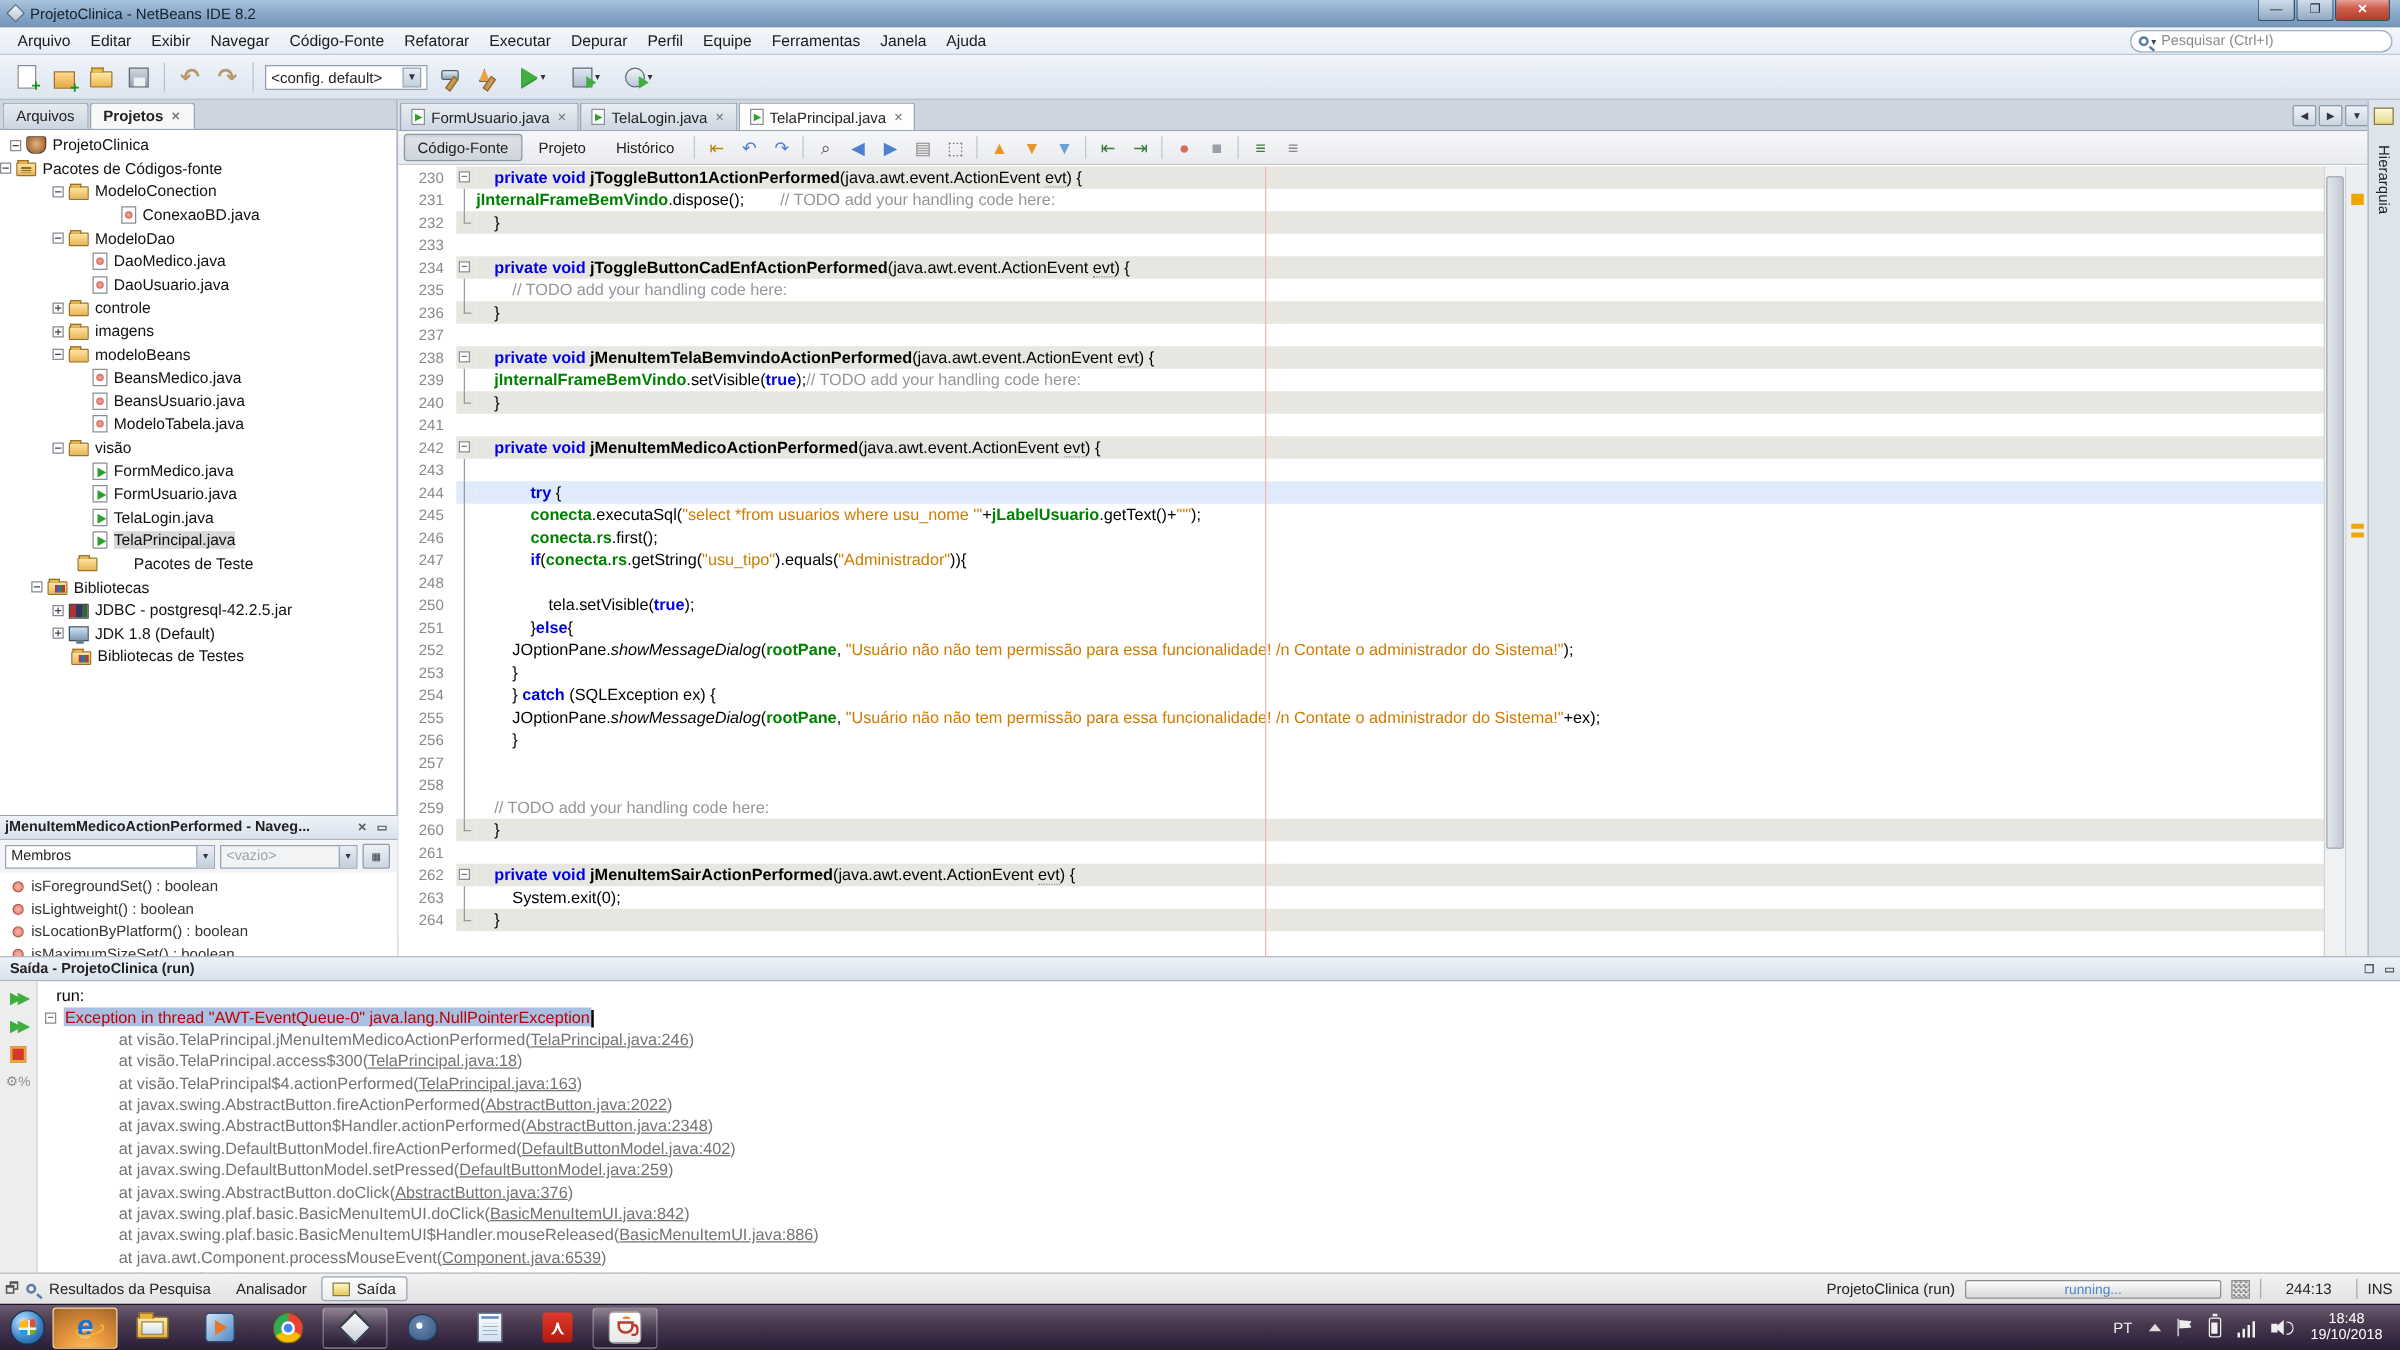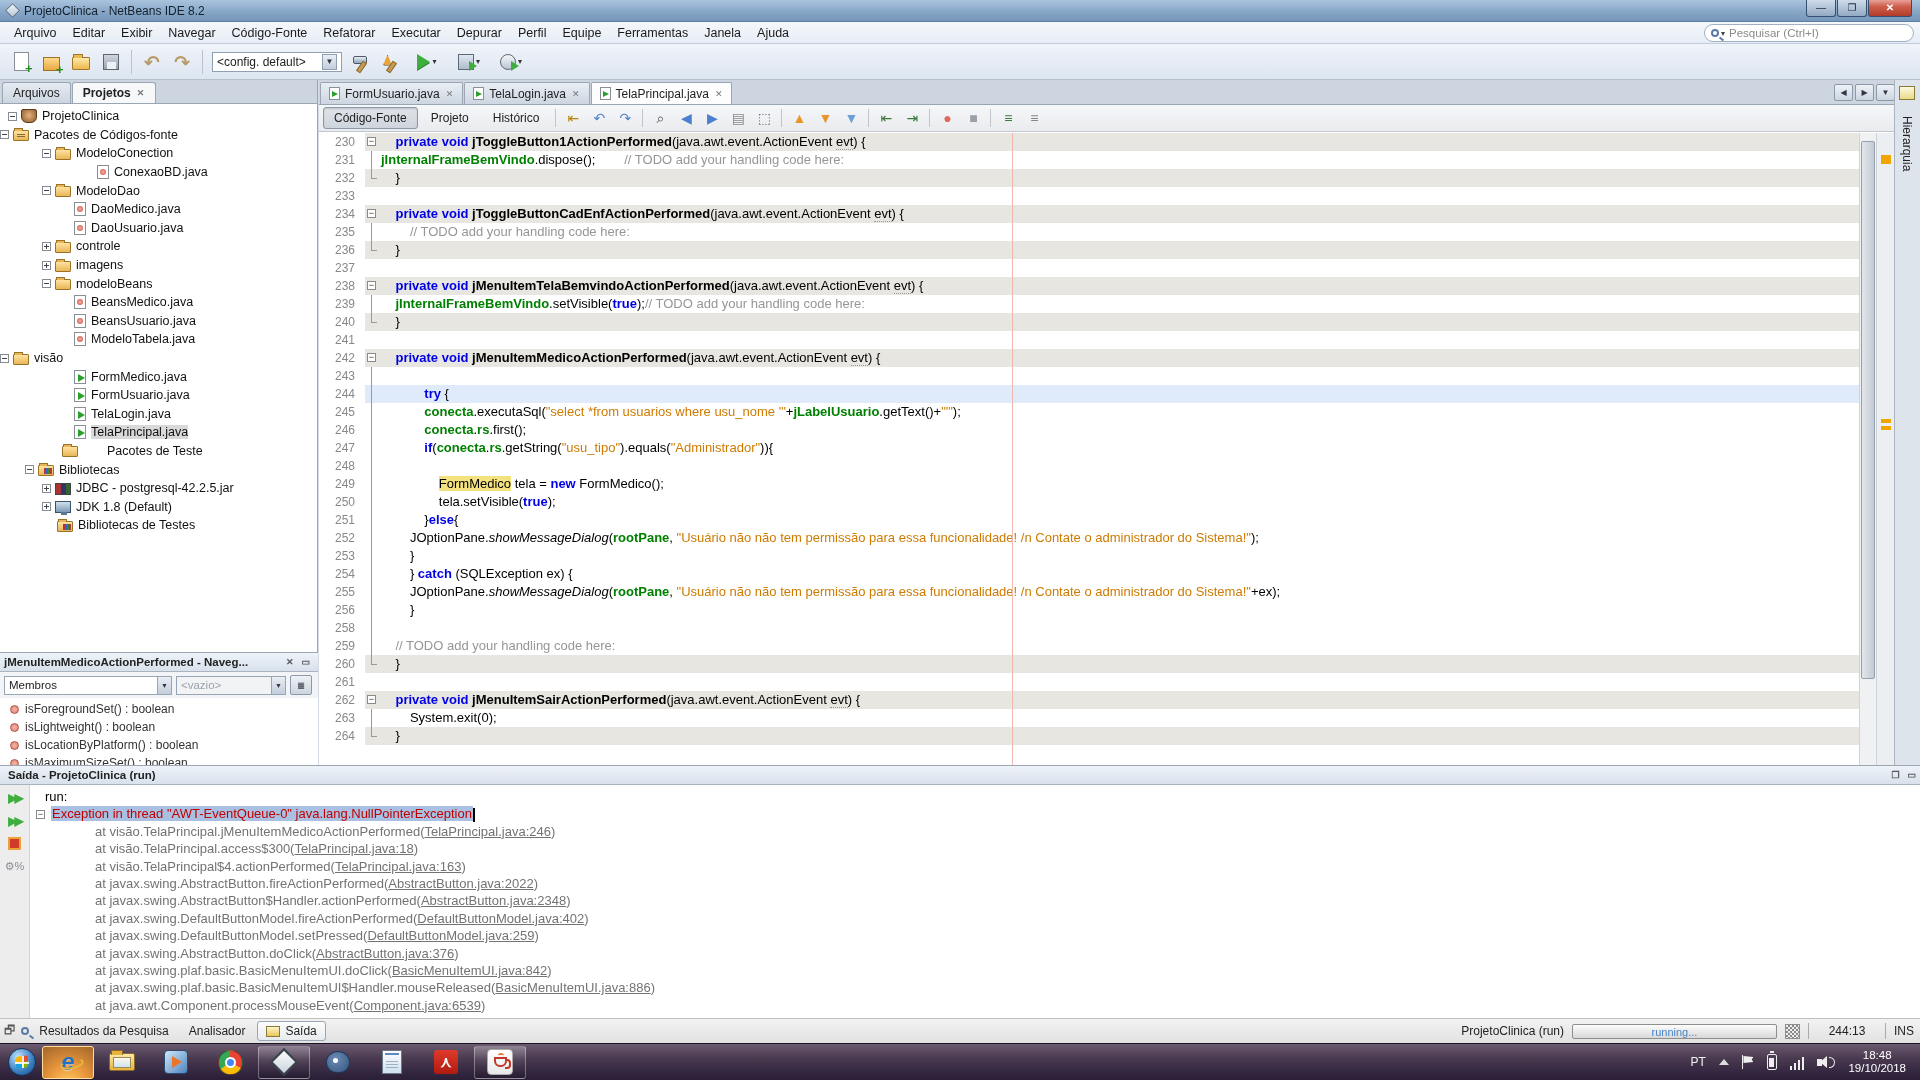--- a/index.html
+++ b/index.html
@@ -362,21 +362,21 @@
       <div class="trow" style="padding-left: 59px;">
         <span class="texp none"></span>
         <span class="tico ti-class"></span>
         <span class="tlabel">BeansUsuario.java</span>
       </div>
       <div class="trow" style="padding-left: 59px;">
         <span class="texp none"></span>
         <span class="tico ti-class"></span>
         <span class="tlabel">ModeloTabela.java</span>
       </div>
-      <div class="trow" style="">
+      <div class="trow" style="padding-left: 42px;">
         <span class="texp "></span>
         <span class="tico ti-package"></span>
         <span class="tlabel">visão</span>
       </div>
       <div class="trow" style="padding-left: 59px;">
         <span class="texp none"></span>
         <span class="tico ti-form"></span>
         <span class="tlabel">FormMedico.java</span>
       </div>
       <div class="trow" style="padding-left: 59px;">
@@ -634,27 +634,20 @@
         <span class="ct"><span class="g-p">            </span><span class="g-k">if</span><span class="g-p">(</span><span class="g-f">conecta</span><span class="g-p">.</span><span class="g-f">rs</span><span class="g-p">.getString(</span><span class="g-s">"usu_tipo"</span><span class="g-p">).equals(</span><span class="g-s">"Administrador"</span><span class="g-p">)){</span></span>
       </div>
       <div class="cl ">
         <span class="ln">248</span>
         <span class="fc">
           <span class="f-m"></span>
         </span>
         <span class="ct"></span>
       </div>
       <div class="cl ">
-        <span class="ln">249</span>
-        <span class="fc">
-          <span class="f-m"></span>
-        </span>
-        <span class="ct"><span class="g-p">                </span><span class="g-h">FormMedico</span><span class="g-p"> tela = </span><span class="g-k">new</span><span class="g-p"> FormMedico();</span></span>
-      </div>
-      <div class="cl ">
         <span class="ln">250</span>
         <span class="fc">
           <span class="f-m"></span>
         </span>
         <span class="ct"><span class="g-p">                tela.setVisible(</span><span class="g-k">true</span><span class="g-p">);</span></span>
       </div>
       <div class="cl ">
         <span class="ln">251</span>
         <span class="fc">
           <span class="f-m"></span>
@@ -688,20 +681,27 @@
           <span class="f-m"></span>
         </span>
         <span class="ct"><span class="g-p">        JOptionPane.</span><span class="g-i">showMessageDialog</span><span class="g-p">(</span><span class="g-f">rootPane</span><span class="g-p">, </span><span class="g-s">"Usuário não não tem permissão para essa funcionalidade! /n Contate o administrador do Sistema!"</span><span class="g-p">+ex);</span></span>
       </div>
       <div class="cl ">
         <span class="ln">256</span>
         <span class="fc">
           <span class="f-m"></span>
         </span>
         <span class="ct"><span class="g-p">        }</span></span>
+      </div>
+      <div class="cl ">
+        <span class="ln">257</span>
+        <span class="fc">
+          <span class="f-m"></span>
+        </span>
+        <span class="ct"></span>
       </div>
       <div class="cl ">
         <span class="ln">258</span>
         <span class="fc">
           <span class="f-m"></span>
         </span>
         <span class="ct"></span>
       </div>
       <div class="cl ">
         <span class="ln">259</span>

